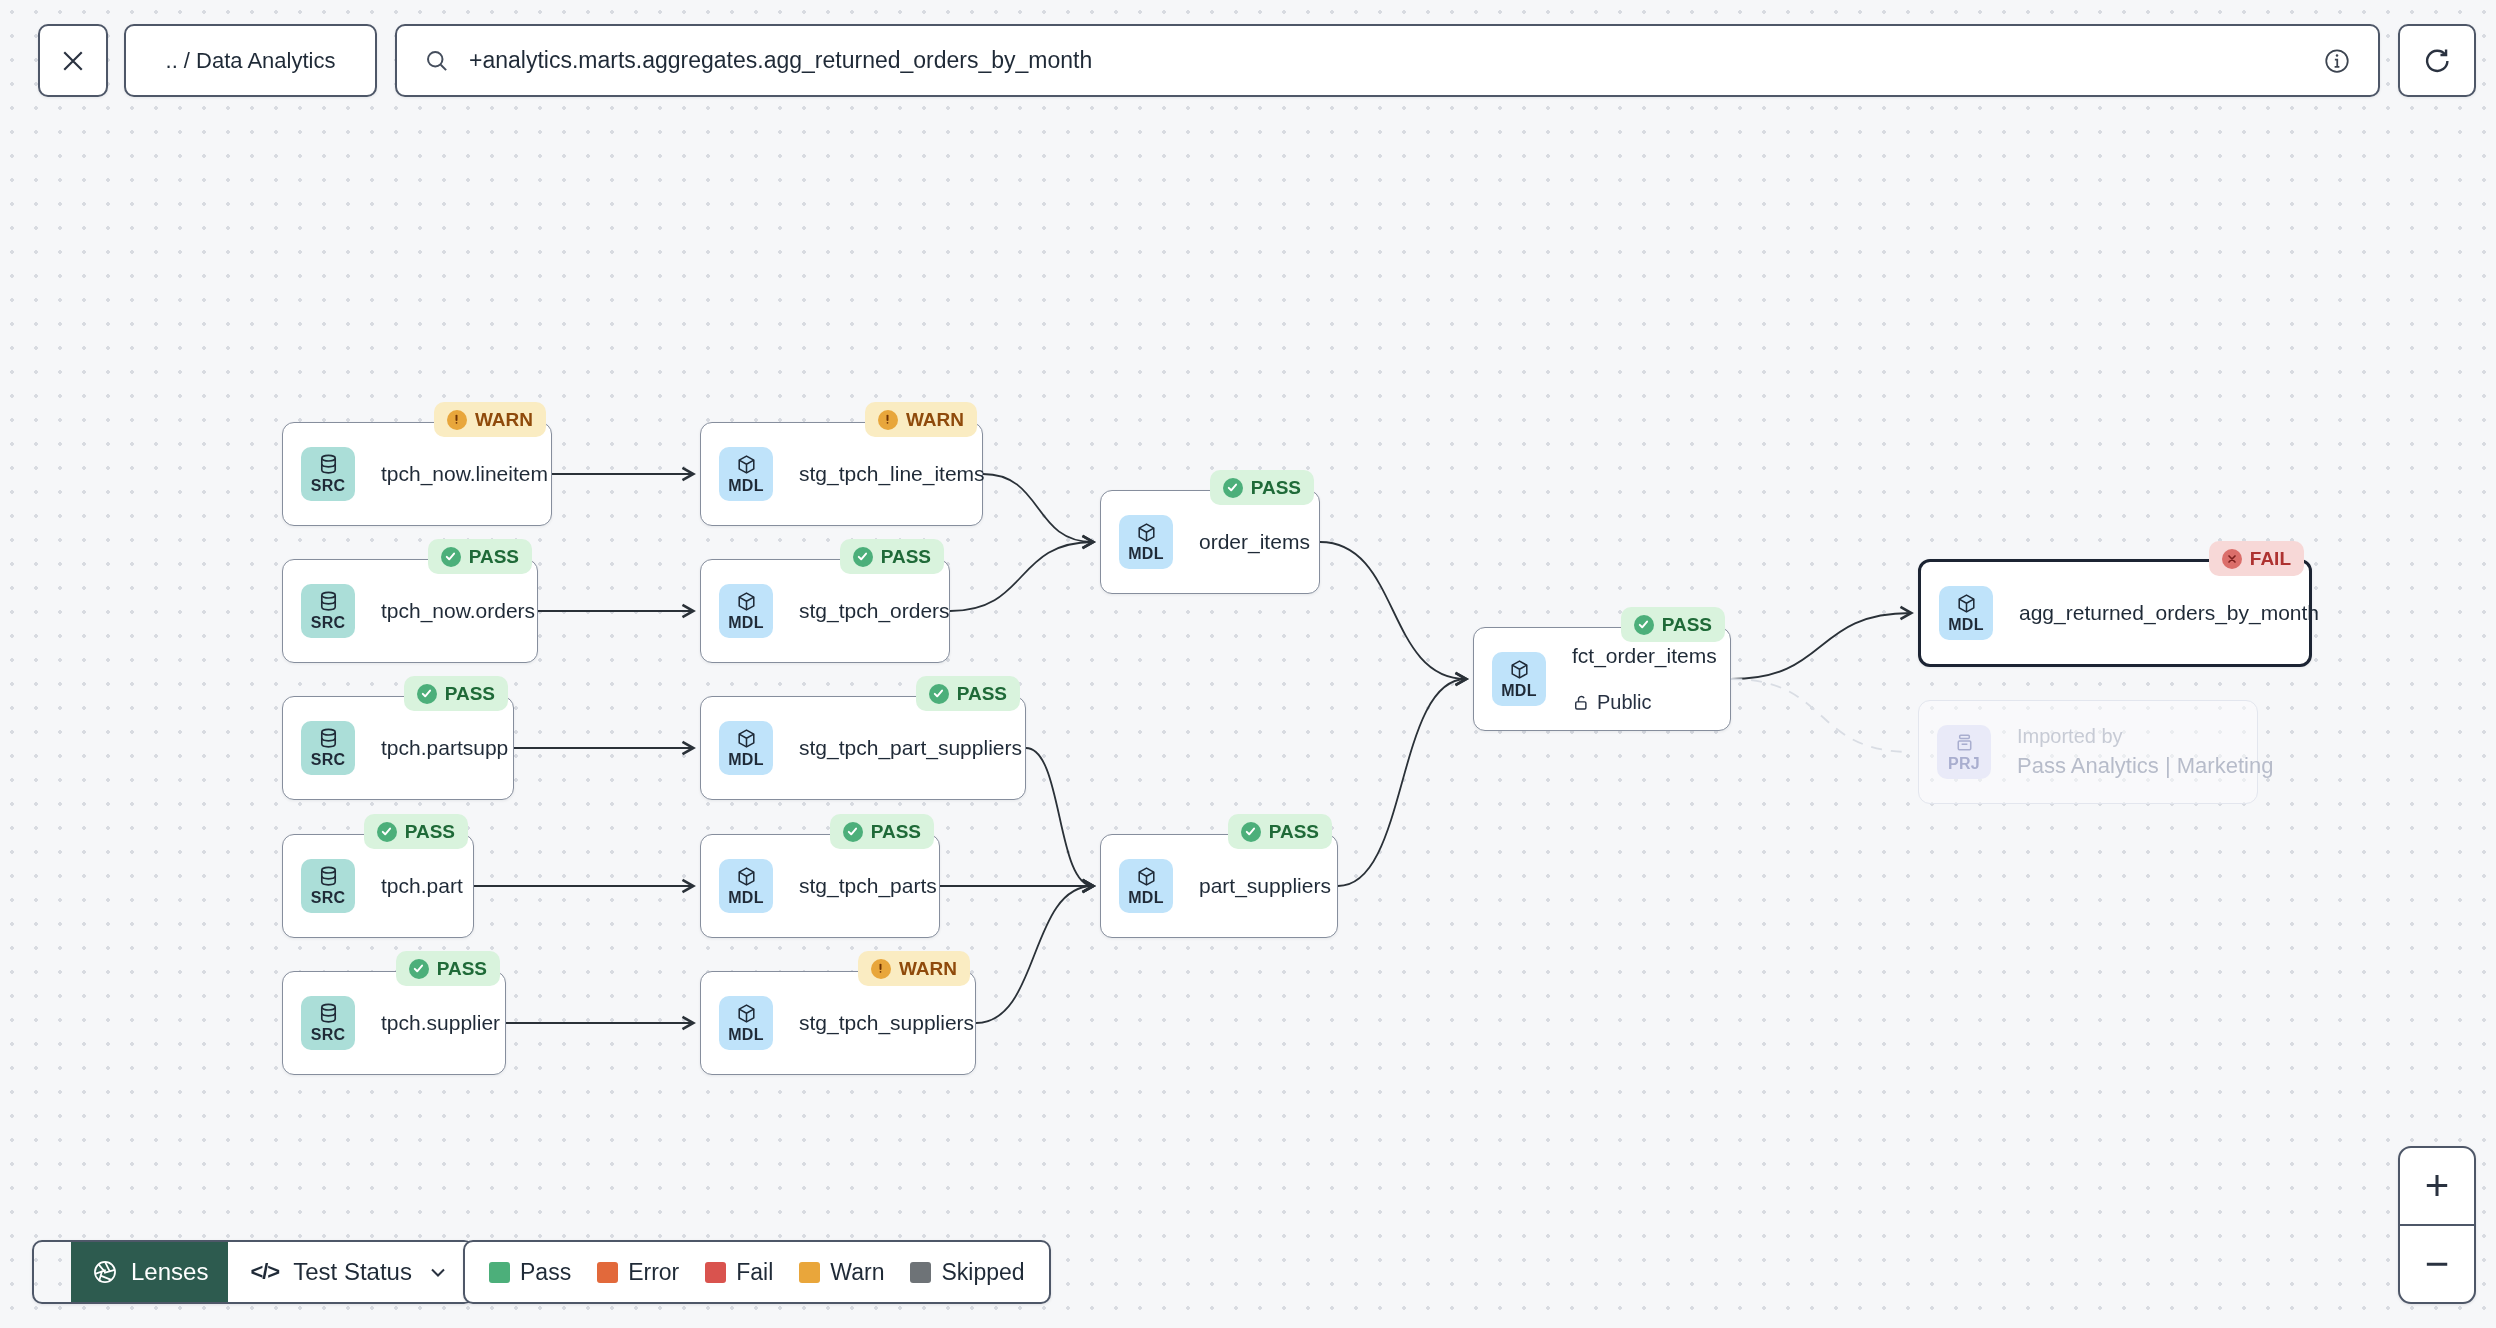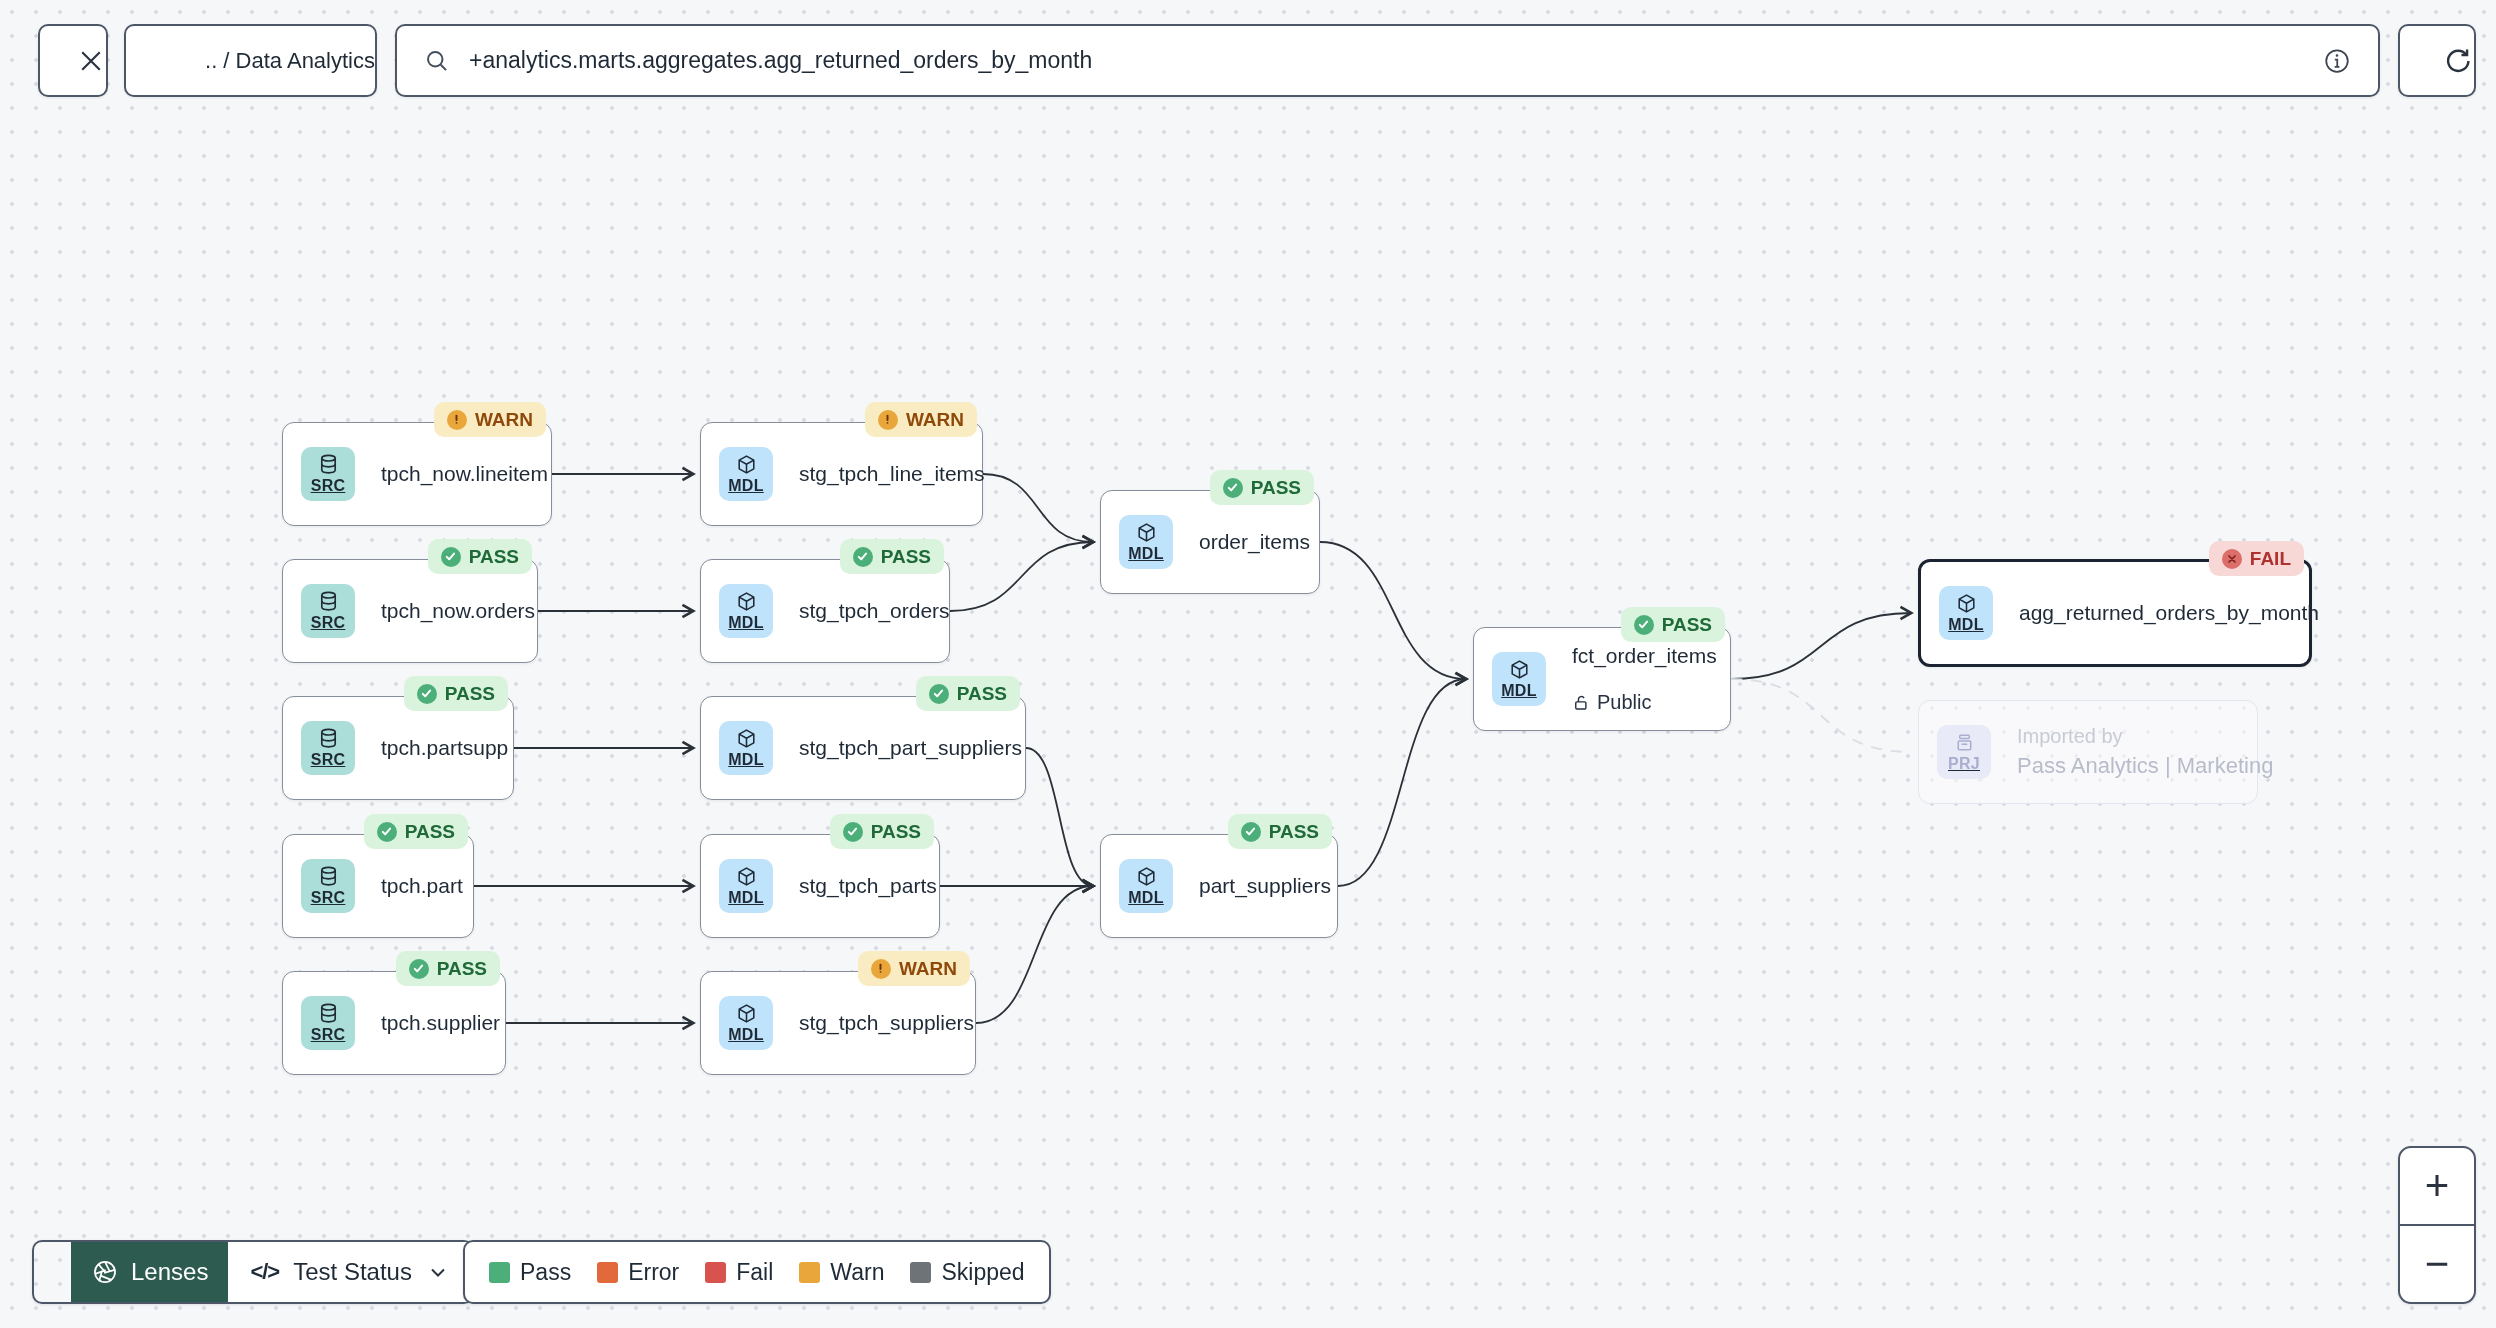--- a/index.html
+++ b/index.html
@@ -7,21 +7,21 @@
     font-family:"Liberation Sans", sans-serif; color:#1F2A37; }
   body {
     background-color:#F6F7F9;
     background-image:radial-gradient(circle, #D8DBE1 1.8px, transparent 1.9px);
     background-size:24px 24px;
     position:relative;
   }
 
   
   .hbtn { position:absolute; background:#fff; border:2px solid #4E5768; border-radius:10px;
-    display:flex; align-items:center; justify-content:flex-end;
+    display:flex; align-items:center; justify-content:center;
     box-shadow:0 1px 3px rgba(16,24,40,.08); cursor:pointer; }
   #close-btn   { left:38px;  top:24px; width:70px;  height:73px; }
   #breadcrumb  { left:124px; top:24px; width:253px; height:73px; font-size:22px; }
   #search-wrap { left:395px; top:24px; width:1985px; height:73px; justify-content:flex-start; padding:12px 26px; gap:18px; cursor:text; }
   #refresh-btn { left:2398px; top:24px; width:78px; height:73px; }
   #search-input { flex:1; border:none; outline:none; font-size:23px; color:#1F2A37;
     font-family:"Liberation Sans", sans-serif; background:transparent; }
   .hicon svg { display:block; }
 
   
@@ -30,21 +30,21 @@
   .edge { fill:none; stroke:#2A3138; stroke-width:1.8px; }
   .edge.dashed { stroke:#D9DDE4; stroke-dasharray:11 9; }
 
   .node { position:absolute; background:#fff; border:1.5px solid #868E9D; border-radius:12px;
     display:flex; align-items:center; padding:0 16px 0 18px;
     box-shadow:0 1px 3px rgba(16,24,40,.07); cursor:pointer; }
   .node.selected { border:3px solid #1C2433; }
   .node.ghost { background:rgba(252,252,254,.55); border-color:#E3E6EE; box-shadow:none; }
 
   .chip { width:54px; height:54px; border-radius:10px; flex:none;
-    display:flex; flex-direction:column; align-items:center; justify-content:center; gap:1px;text-decoration:underline; }
+    display:flex; flex-direction:column; align-items:center; justify-content:center; gap:1px; }
   .cicon { color:#1F2A37; } .cicon svg{ display:block; }
   .clabel { font-size:16px; font-weight:600; letter-spacing:.3px; color:#1F2A37; }
   .ghost .cicon { color:#A9AECF; } .ghost .clabel { color:#A9AECF; }
 
   .ntext { margin-left:26px; display:flex; flex-direction:column; gap:5px; white-space:nowrap; }
   .nname { font-size:21px; color:#1F2A37; }
   .naccess { display:flex; align-items:center; gap:7px; font-size:20px; color:#273142;margin-top:18px; }
   .aicon { color:#273142; } .aicon svg{ display:block; }
   .gtitle { font-size:20px; color:#C7CBD5; }
   .gsub { font-size:22px; color:#B7BCCA; }

